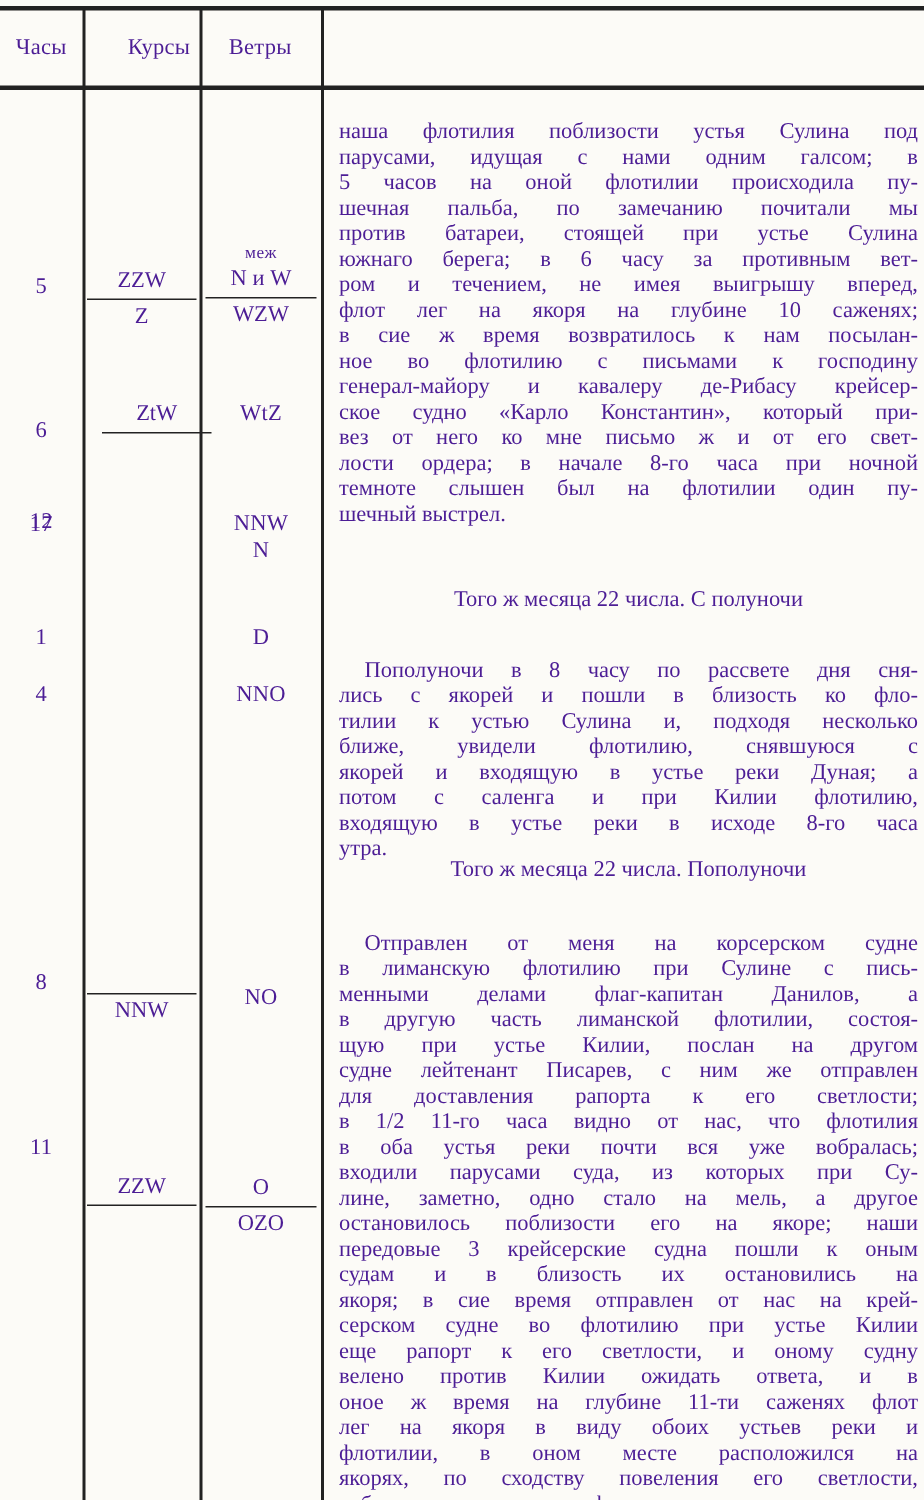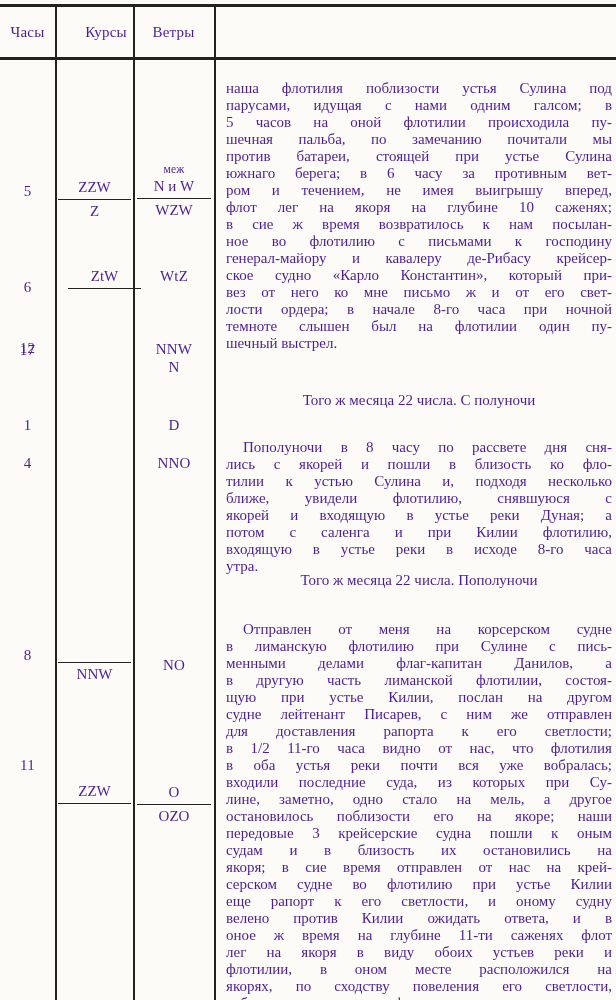--- a/index.html
+++ b/index.html
@@ -128,21 +128,21 @@
   <div class="journal para indent jlast" style="top:600px;">
       <div class="line">Отправлен от меня на корсерском судне</div>
       <div class="line">в лиманскую флотилию при Сулине с пись-</div>
       <div class="line">менными делами флаг-капитан Данилов, а</div>
       <div class="line">в другую часть лиманской флотилии, состоя-</div>
       <div class="line">щую при устье Килии, послан на другом</div>
       <div class="line">судне лейтенант Писарев, с ним же отправлен</div>
       <div class="line">для доставления рапорта к его светлости;</div>
       <div class="line">в 1/2 11-го часа видно от нас, что флотилия</div>
       <div class="line">в оба устья реки почти вся уже вобралась;</div>
-      <div class="line">входили последние суда, из которых при Су-</div>
+      <div class="line">входили парусами суда, из которых при Су-</div>
       <div class="line">лине, заметно, одно стало на мель, а другое</div>
       <div class="line">остановилось поблизости его на якоре; наши</div>
       <div class="line">передовые 3 крейсерские судна пошли к оным</div>
       <div class="line">судам и в близость их остановились на</div>
       <div class="line">якоря; в сие время отправлен от нас на крей-</div>
       <div class="line">серском судне во флотилию при устье Килии</div>
       <div class="line">еще рапорт к его светлости, и оному судну</div>
       <div class="line">велено против Килии ожидать ответа, и в</div>
       <div class="line">оное ж время на глубине 11-ти саженях флот</div>
       <div class="line">лег на якоря в виду обоих устьев реки и</div>

